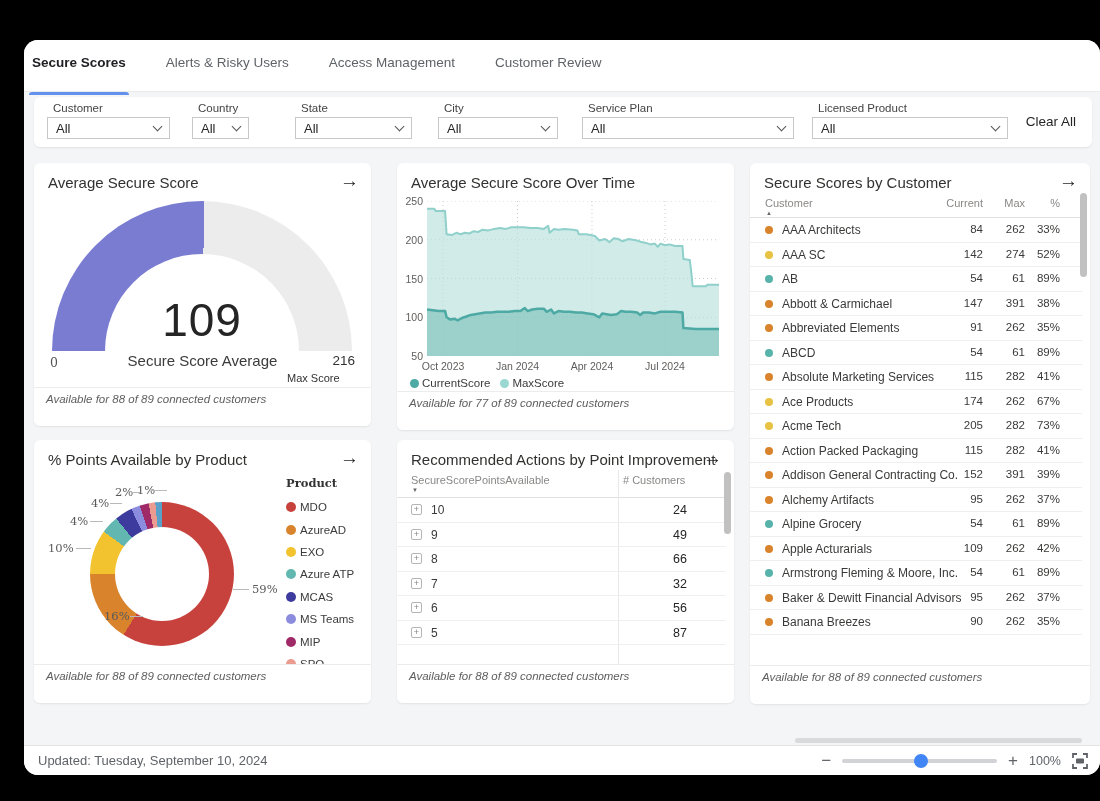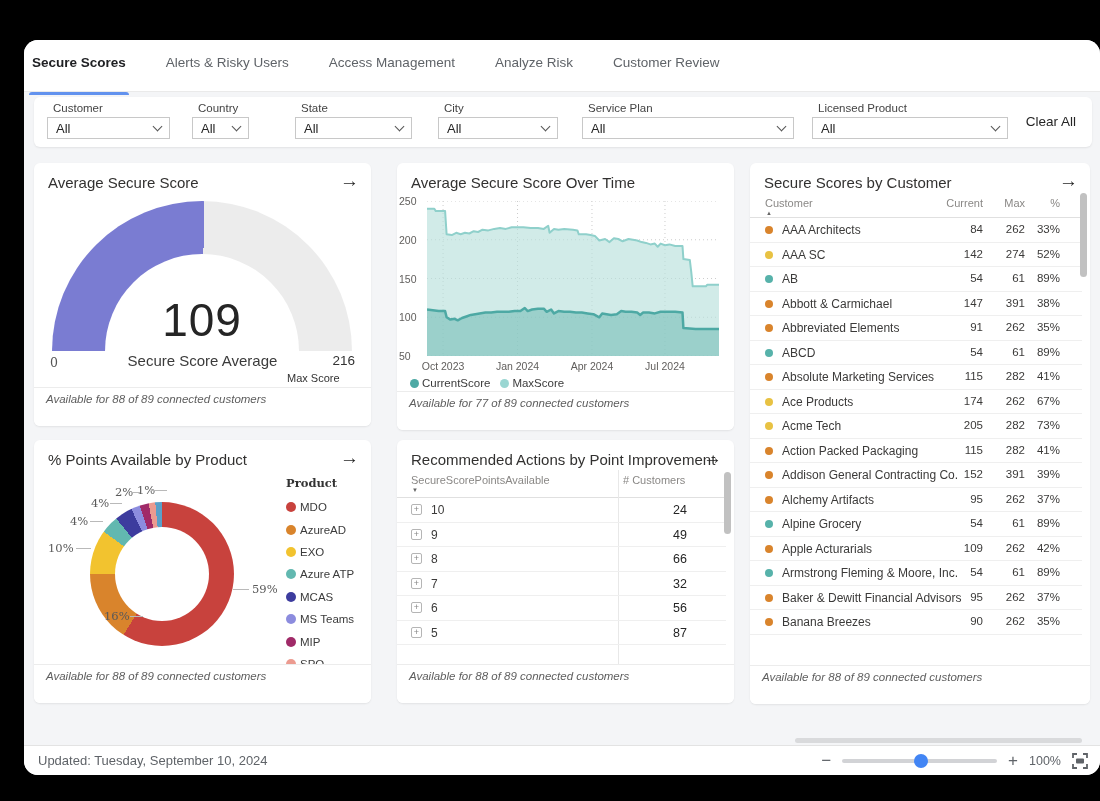--- a/index.html
+++ b/index.html
@@ -39,21 +39,21 @@
   .gauge-wrap { position:absolute; left:18px; top:38px; width:300px; height:150px; border-radius:300px 300px 0 0; overflow:hidden; }
   .gauge-hole { position:absolute; left:53px; top:53px; width:194px; height:97px; border-radius:194px 194px 0 0; background:#fff; }
   .gauge-value { position:absolute; left:0; right:0; top:92px; text-align:center; font-size:46px; font-weight:300; color:#252525; letter-spacing:1px; }
   .gauge-min { position:absolute; left:16px; top:192px; font-size:12.5px; color:#555; font-family:"DejaVu Serif",serif; }
   .gauge-max { position:absolute; right:16px; top:190px; font-size:13.5px; color:#333; }
   .gauge-label { position:absolute; left:0; right:0; top:189px; text-align:center; font-size:15px; color:#3b3b3b; }
   .gauge-maxcap { position:absolute; right:14px; top:208px; text-align:left; font-size:11px; color:#333; line-height:15px; width:70px; }
 
   
   .tl-chart { position:absolute; left:30px; top:38px; width:292px; height:155px; }
-  .tl-ylabel { position:absolute; width:24px; text-align:left; font-size:10.5px; color:#605e5c; left:2px; }
+  .tl-ylabel { position:absolute; width:24px; text-align:right; font-size:10.5px; color:#605e5c; left:2px; }
   .tl-xlabel { position:absolute; width:50px; text-align:center; font-size:10.5px; color:#605e5c; top:197px; }
   .tl-legend { position:absolute; left:13px; top:214px; display:flex; gap:10px; align-items:center; }
   .tl-legend .li { display:flex; align-items:center; gap:3px; font-size:11.5px; color:#3b3b3b; }
   .dot { width:9px; height:9px; border-radius:50%; flex:none; }
 
   
   .ct-head { position:absolute; left:0; right:8px; top:30px; height:25px; font-size:11px; color:#8a8886; border-bottom:1px solid #e0e0e0; }
   .ct-head .h-cust { position:absolute; left:15px; top:4px; }
   .ct-sort { position:absolute; left:16px; top:17px; font-size:6px; color:#666; }
   .h-cur { position:absolute; left:160px; width:73px; top:4px; text-align:right; }
@@ -117,21 +117,20 @@
 
 <div class="window">
 
   <div class="tabbar">
     <div class="tab active">Secure Scores</div>
 
     <div class="tab">Alerts &amp; Risky Users</div>
 
     <div class="tab">Access Management</div>
 
-    <div class="tab">Analyze Risk</div>
 
     <div class="tab">Customer Review</div>
   </div>
 
   <div class="filtercard">
     <div class="fgroup fg-customer">
       <span class="flabel">Customer</span>
       <div class="fselect">
         <span class="fval">All</span>
         <span class="chev"></span>

